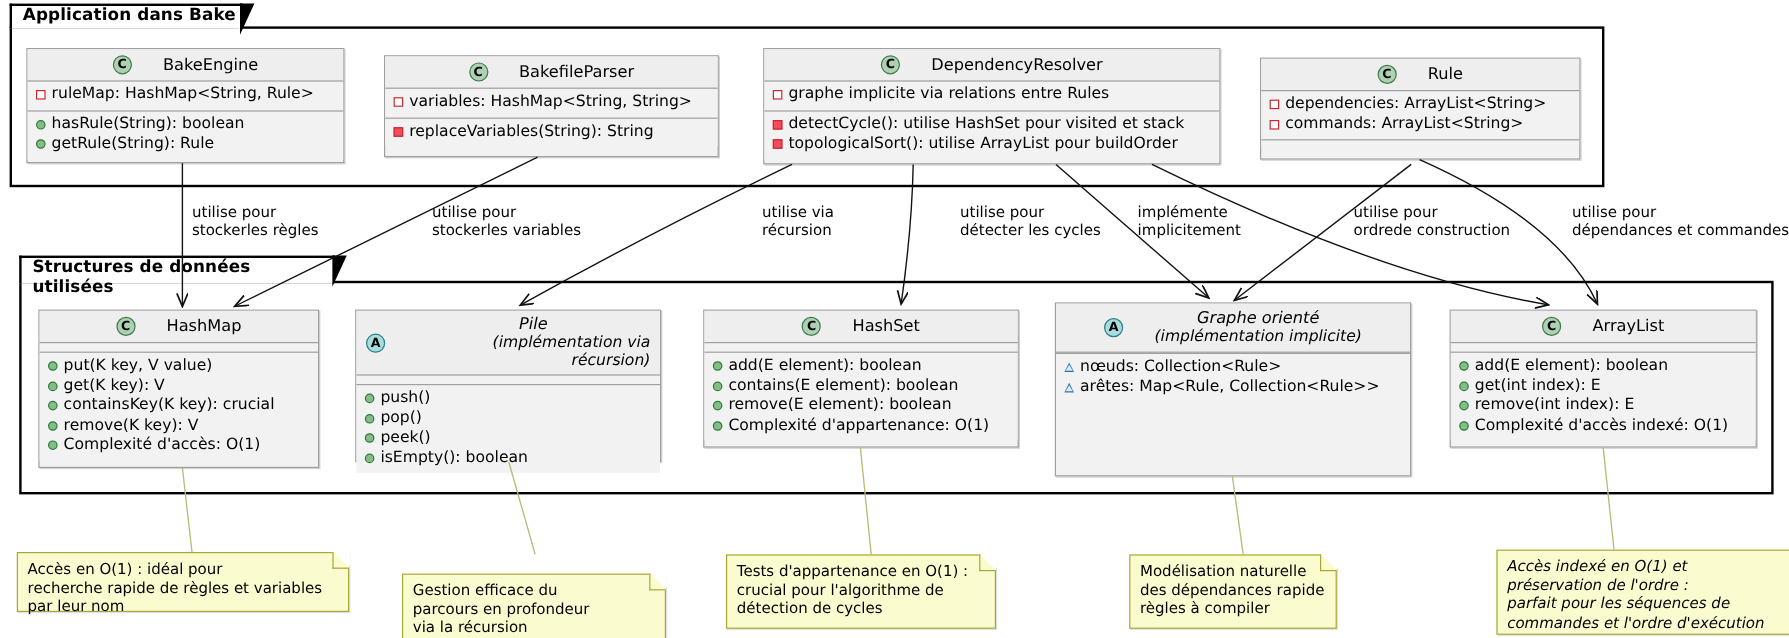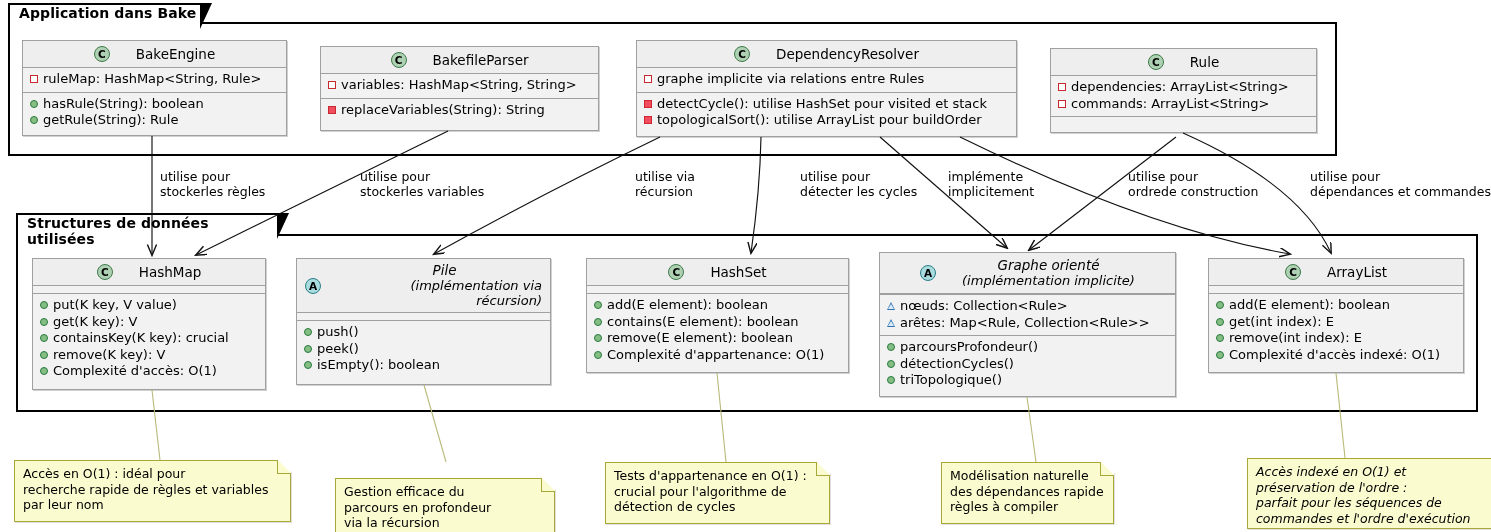--- a/index.html
+++ b/index.html
@@ -276,20 +276,26 @@
       <div class="row">
           <span class="m">
             <i class="mk-dot"></i>
           </span>
           <span>push()</span>
         </div>
       <div class="row">
           <span class="m">
             <i class="mk-dot"></i>
           </span>
+          <span>pop()</span>
+        </div>
+      <div class="row">
+          <span class="m">
+            <i class="mk-dot"></i>
+          </span>
           <span>peek()</span>
         </div>
       <div class="row">
           <span class="m">
             <i class="mk-dot"></i>
           </span>
           <span>isEmpty(): boolean</span>
         </div>
     </div>
   </div>
@@ -341,40 +347,20 @@
           <span class="m">
             <i class="mk-tri"></i>
           </span>
           <span>nœuds: Collection&lt;Rule&gt;</span>
         </div>
       <div class="row">
           <span class="m">
             <i class="mk-tri"></i>
           </span>
           <span>arêtes: Map&lt;Rule, Collection&lt;Rule&gt;&gt;</span>
-        </div>
-    </div>
-    <div class="cmp sep">
-      <div class="row">
-          <span class="m">
-            <i class="mk-dot"></i>
-          </span>
-          <span>parcoursProfondeur()</span>
-        </div>
-      <div class="row">
-          <span class="m">
-            <i class="mk-dot"></i>
-          </span>
-          <span>détectionCycles()</span>
-        </div>
-      <div class="row">
-          <span class="m">
-            <i class="mk-dot"></i>
-          </span>
-          <span>triTopologique()</span>
         </div>
     </div>
   </div>
 
   <div class="cls" style="left:1208px;top:258px;width:256px;height:115px;">
     <div class="hdr">
       <span class="badge c">C</span>
       <span class="title">ArrayList</span>
     </div>
     <div class="cmp empty"></div>
@@ -453,21 +439,21 @@
   </div>
   <div class="elabel" style="left:1128px;top:169px;">
     <div>utilise pour</div>
     <div>ordrede construction</div>
   </div>
   <div class="elabel" style="left:1310px;top:169px;">
     <div>utilise pour</div>
     <div>dépendances et commandes</div>
   </div>
 
-  <div class="note" style="left:14px;top:460px;width:277px;height:62px;">
+  <div class="note" style="left:14px;top:460px;width:277px;height:50px;">
     <span class="fold"></span>
     <div class="note-txt">
       <div>Accès en O(1) : idéal pour</div>
       <div>recherche rapide de règles et variables</div>
       <div>par leur nom</div>
     </div>
   </div>
 
   <div class="note" style="left:335px;top:434px;width:220px;height:62px;margin-top:44px;">
     <span class="fold"></span>

